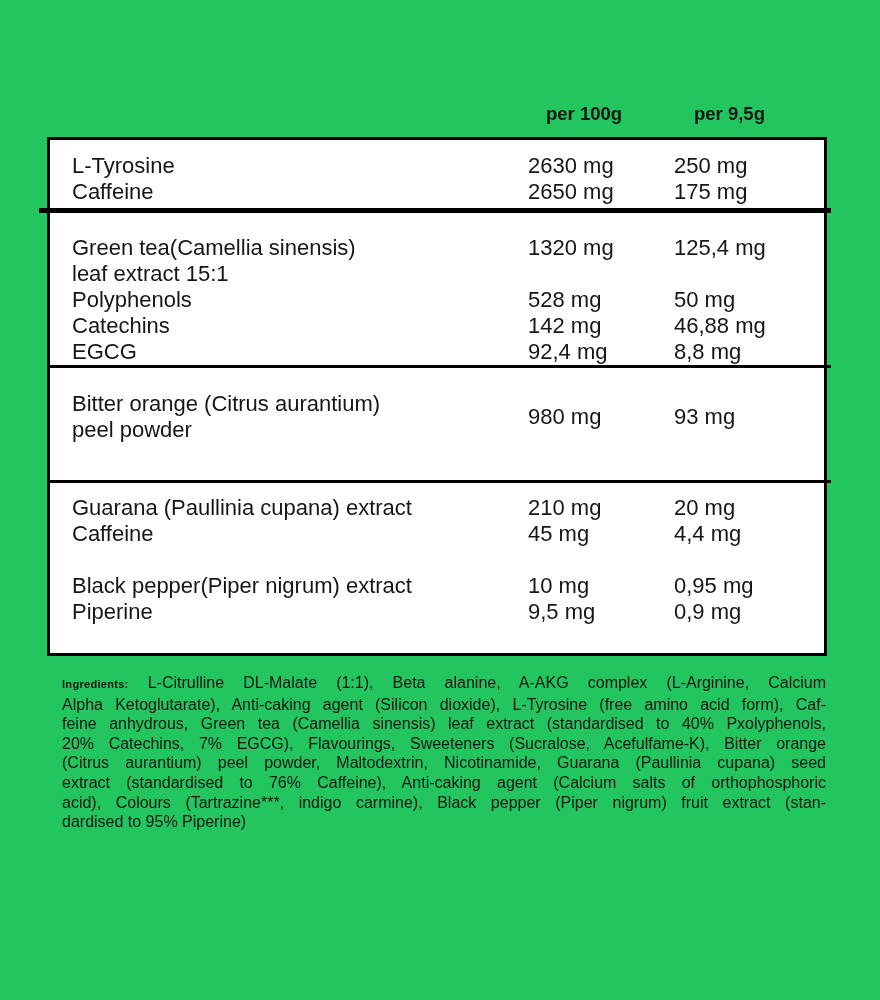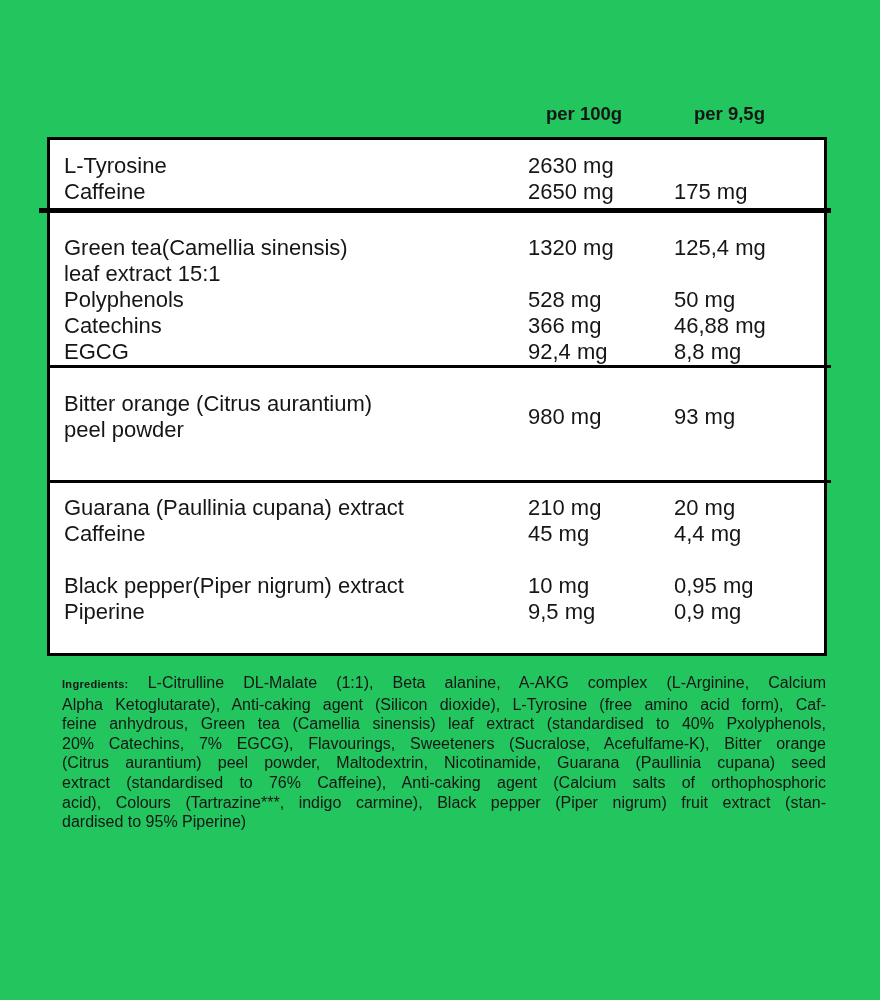--- a/index.html
+++ b/index.html
@@ -10,21 +10,21 @@
   
   .hdr{position:absolute;top:103px;font-weight:700;font-size:18.5px;line-height:22px;white-space:nowrap;}
   .hdr100{left:546px;}
   .hdr95{left:694px;}
   
   .facts{
     position:absolute;left:47px;top:137px;width:780px;
     box-sizing:border-box;border:3.5px solid #000;background:#fff;
   }
   .row{display:grid;grid-template-columns:1fr 146px 150px;font-size:22px;line-height:26px;}
-  .row .name{padding-left:14px;}
+  .row .name{padding-left:22px;}
   .row .val{white-space:nowrap;}
   .sec1{padding:13px 0 3px;}
   .sec2{padding:22px 0 0;}
   .sec3{padding:23px 0 37px;}
   .sec4{padding:12px 0 28px;}
   .divider{height:3px;background:#000;margin-right:-7px;}
   .divider.thick{height:5px;margin-left:-11px;}
   .vals-center .val{align-self:center;}
   .spacer{height:26px;}
   
@@ -43,20 +43,21 @@
 
   <div class="hdr hdr100">per 100g</div>
   <div class="hdr hdr95">per 9,5g</div>
 
   <div class="facts">
 
     <div class="sec1">
       <div class="row">
         <div class="name">L-Tyrosine</div>
         <div class="val">2630 mg</div>
+        <div class="val">250 mg</div>
       </div>
       <div class="row">
         <div class="name">Caffeine</div>
         <div class="val">2650 mg</div>
         <div class="val">175 mg</div>
       </div>
     </div>
 
     <div class="divider thick"></div>
 
@@ -69,21 +70,21 @@
         <div class="val">1320 mg</div>
         <div class="val">125,4 mg</div>
       </div>
       <div class="row">
         <div class="name">Polyphenols</div>
         <div class="val">528 mg</div>
         <div class="val">50 mg</div>
       </div>
       <div class="row">
         <div class="name">Catechins</div>
-        <div class="val">366 mg</div>
+        <div class="val">142 mg</div>
         <div class="val">46,88 mg</div>
       </div>
       <div class="row">
         <div class="name">EGCG</div>
         <div class="val">92,4 mg</div>
         <div class="val">8,8 mg</div>
       </div>
     </div>
 
     <div class="divider"></div>

